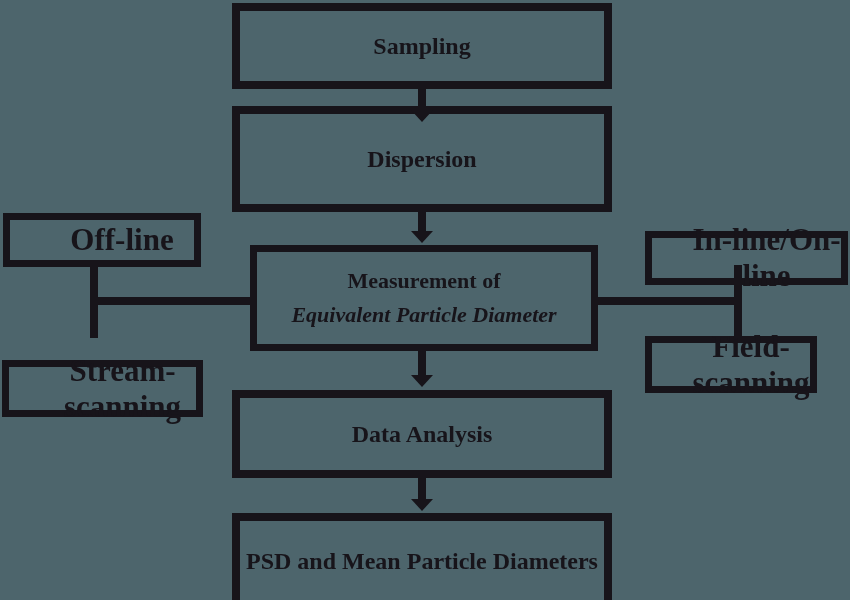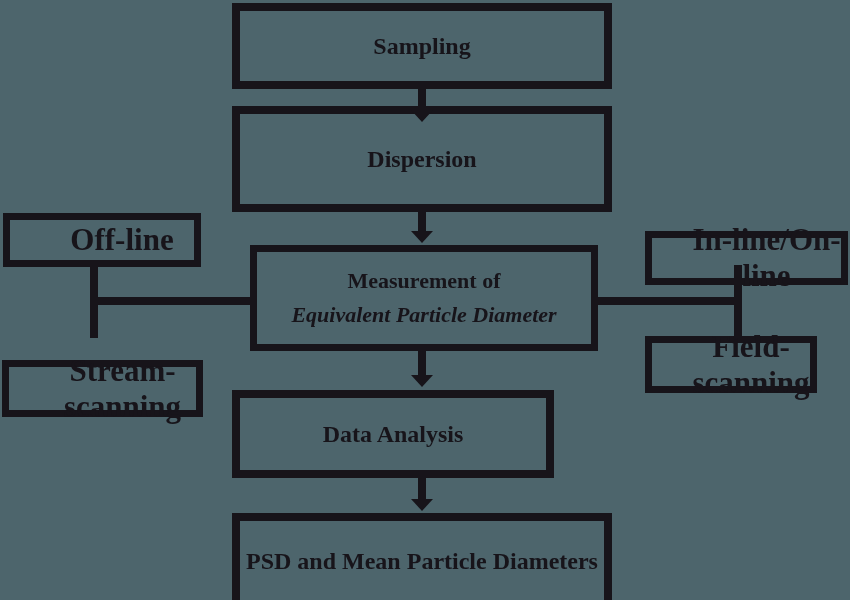--- a/index.html
+++ b/index.html
@@ -40,21 +40,21 @@
     width: 0; height: 0;
     border-left: 11px solid transparent;
     border-right: 11px solid transparent;
     border-top: 12px solid var(--ink);
   }
 
   
   #box-sampling   { left: 232px; top: 3px;   width: 380px; height: 86px; }
   #box-dispersion { left: 232px; top: 106px; width: 380px; height: 106px; }
   #box-measure    { left: 250px; top: 245px; width: 348px; height: 106px; border-width: 7px; }
-  #box-analysis   { left: 232px; top: 390px; width: 322px; height: 88px; }
+  #box-analysis   { left: 232px; top: 390px; width: 380px; height: 88px; }
   #box-psd        { left: 232px; top: 513px; width: 380px; height: 97px; }
 
   
   #box-offline { left: 3px;   top: 213px; width: 198px; height: 54px; }
   #box-stream  { left: 2px;   top: 336px; width: 201px; height: 57px; margin-top: 24px; }
   #box-inline  { left: 645px; top: 231px; width: 203px; height: 54px; }
   #box-field   { left: 645px; top: 336px; width: 172px; height: 57px; }
 
   
   #line-left-v  { left: 90px;  top: 265px; width: 8px;   height: 73px; }

